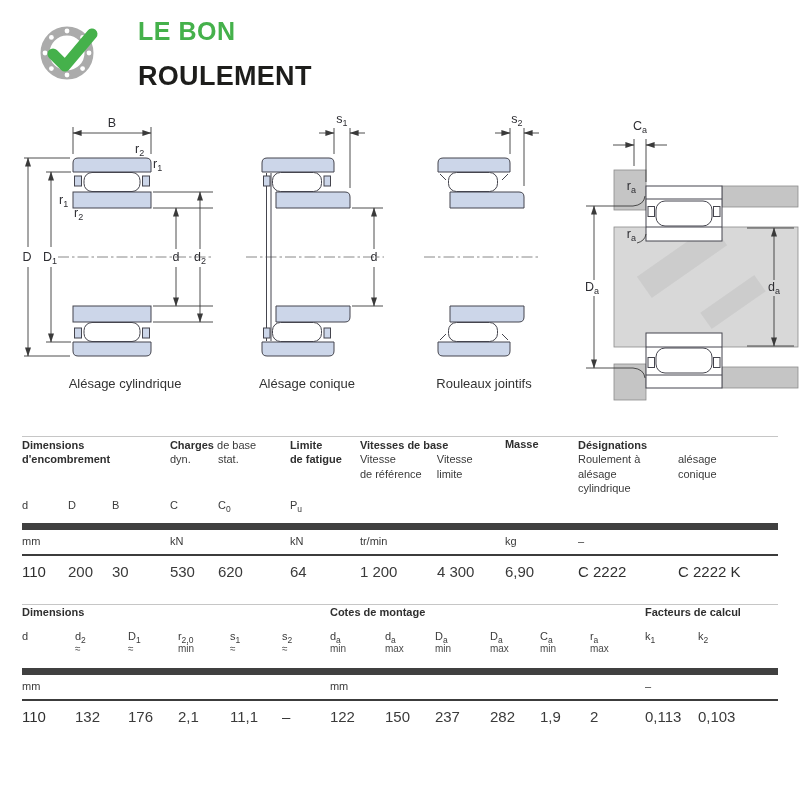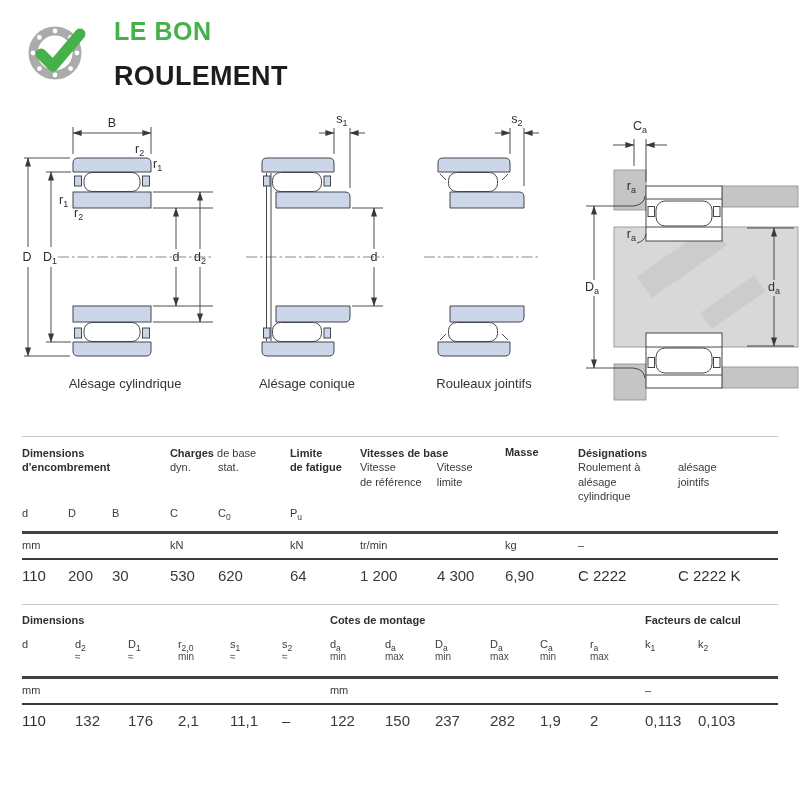--- a/index.html
+++ b/index.html
@@ -1,20 +1,20 @@
 <!DOCTYPE html>
 <html><head>
 <meta charset="utf-8">
 <style>
   html,body{margin:0;padding:0;background:#fff}
   body{font-family:"Liberation Sans",sans-serif;color:#3a3a3a}
   #page{position:relative;width:800px;height:800px;background:#fff;overflow:hidden}
 
   
-  .logo{position:absolute;left:28px;top:16px;display:flex;align-items:center;gap:8px}
+  .logo{position:absolute;left:40px;top:16px;display:flex;align-items:center;gap:20px}
   .logo-text{display:flex;flex-direction:column;line-height:1}
   .logo-l1{font-size:25px;font-weight:bold;letter-spacing:.5px;color:#45b14b}
   .logo-l2{font-size:27px;font-weight:bold;letter-spacing:.3px;color:#1d1d1b;margin-top:19px}
 
   
   svg.diagrams{position:absolute;left:0;top:0}
   .ln{stroke:#45454e;stroke-width:1;fill:none}
   .thin{stroke:#3a3a3a;stroke-width:.9;fill:none}
   .dim{stroke:#3a3a3a;stroke-width:.9;fill:none}
   .cl{stroke:#6a6a6a;stroke-width:.8;stroke-dasharray:11 3 2.5 3;fill:none}
@@ -27,23 +27,23 @@
   .cap{font-family:"Liberation Sans",sans-serif;font-size:13px;fill:#333}
 
   
   .tbl{position:absolute;left:22px;width:756px;border-collapse:collapse;table-layout:fixed;
        font-size:11px;color:#3a3a3a}
   #t1{top:436px}
   #t2{top:604px}
   .tbl th,.tbl td{font-weight:normal;text-align:left;vertical-align:top;padding:0;white-space:nowrap;overflow:visible}
   .b{font-weight:bold;color:#2f2f2f}
   .blk{display:block;line-height:1.3}
-  tr.g1 th{border-top:1px solid #c6c6c6;padding-top:9px}
+  tr.g1 th{border-top:1px solid #c6c6c6;padding-top:1px}
   tr.sym th{padding:4px 0 12px 0}
-  tr.units td{border-top:3px solid #404040;padding:5px 0 7px 0}
+  tr.units td{border-top:7px solid #404040;padding:5px 0 7px 0}
   tr.data td{border-top:2px solid #3c3c3c;padding:7px 0 9px 0;font-size:15px}
   .half{display:inline-block;vertical-align:top;line-height:1.3}
   sub{font-size:8.5px;line-height:0}
   .note{display:block;font-size:10px;line-height:1.25;margin-top:1px;color:#4a4a4a}
   tr.g2a th{padding-top:12px}
 </style>
 </head>
 <body>
 
 <div id="page">
@@ -241,21 +241,21 @@
       <th colspan="2">
         <span class="blk b">Vitesses de base</span>
         <span class="blk">
           <span class="half" style="width:53%"><span class="blk">Vitesse</span><span class="blk">de référence</span></span><span class="half"><span class="blk">Vitesse</span><span class="blk">limite</span></span>
         </span>
       </th>
       <th><span class="b">Masse</span></th>
       <th colspan="2">
         <span class="blk b">Désignations</span>
         <span class="blk">
-          <span class="half" style="width:50%"><span class="blk">Roulement à</span><span class="blk">alésage</span><span class="blk">cylindrique</span></span><span class="half"><span class="blk">alésage</span><span class="blk">jointifs</span></span>
+          <span class="half" style="width:50%"><span class="blk">Roulement à</span><span class="blk">alésage</span><span class="blk">cylindrique</span></span><span class="half"><span class="blk">alésage</span><span class="blk">conique</span></span>
         </span>
       </th>
     </tr>
     <tr class="sym">
       <th><span>d</span></th>
       <th><span>D</span></th>
       <th><span>B</span></th>
       <th><span>C</span></th>
       <th><span>C</span><sub>0</sub></th>
       <th><span>P</span><sub>u</sub></th>

